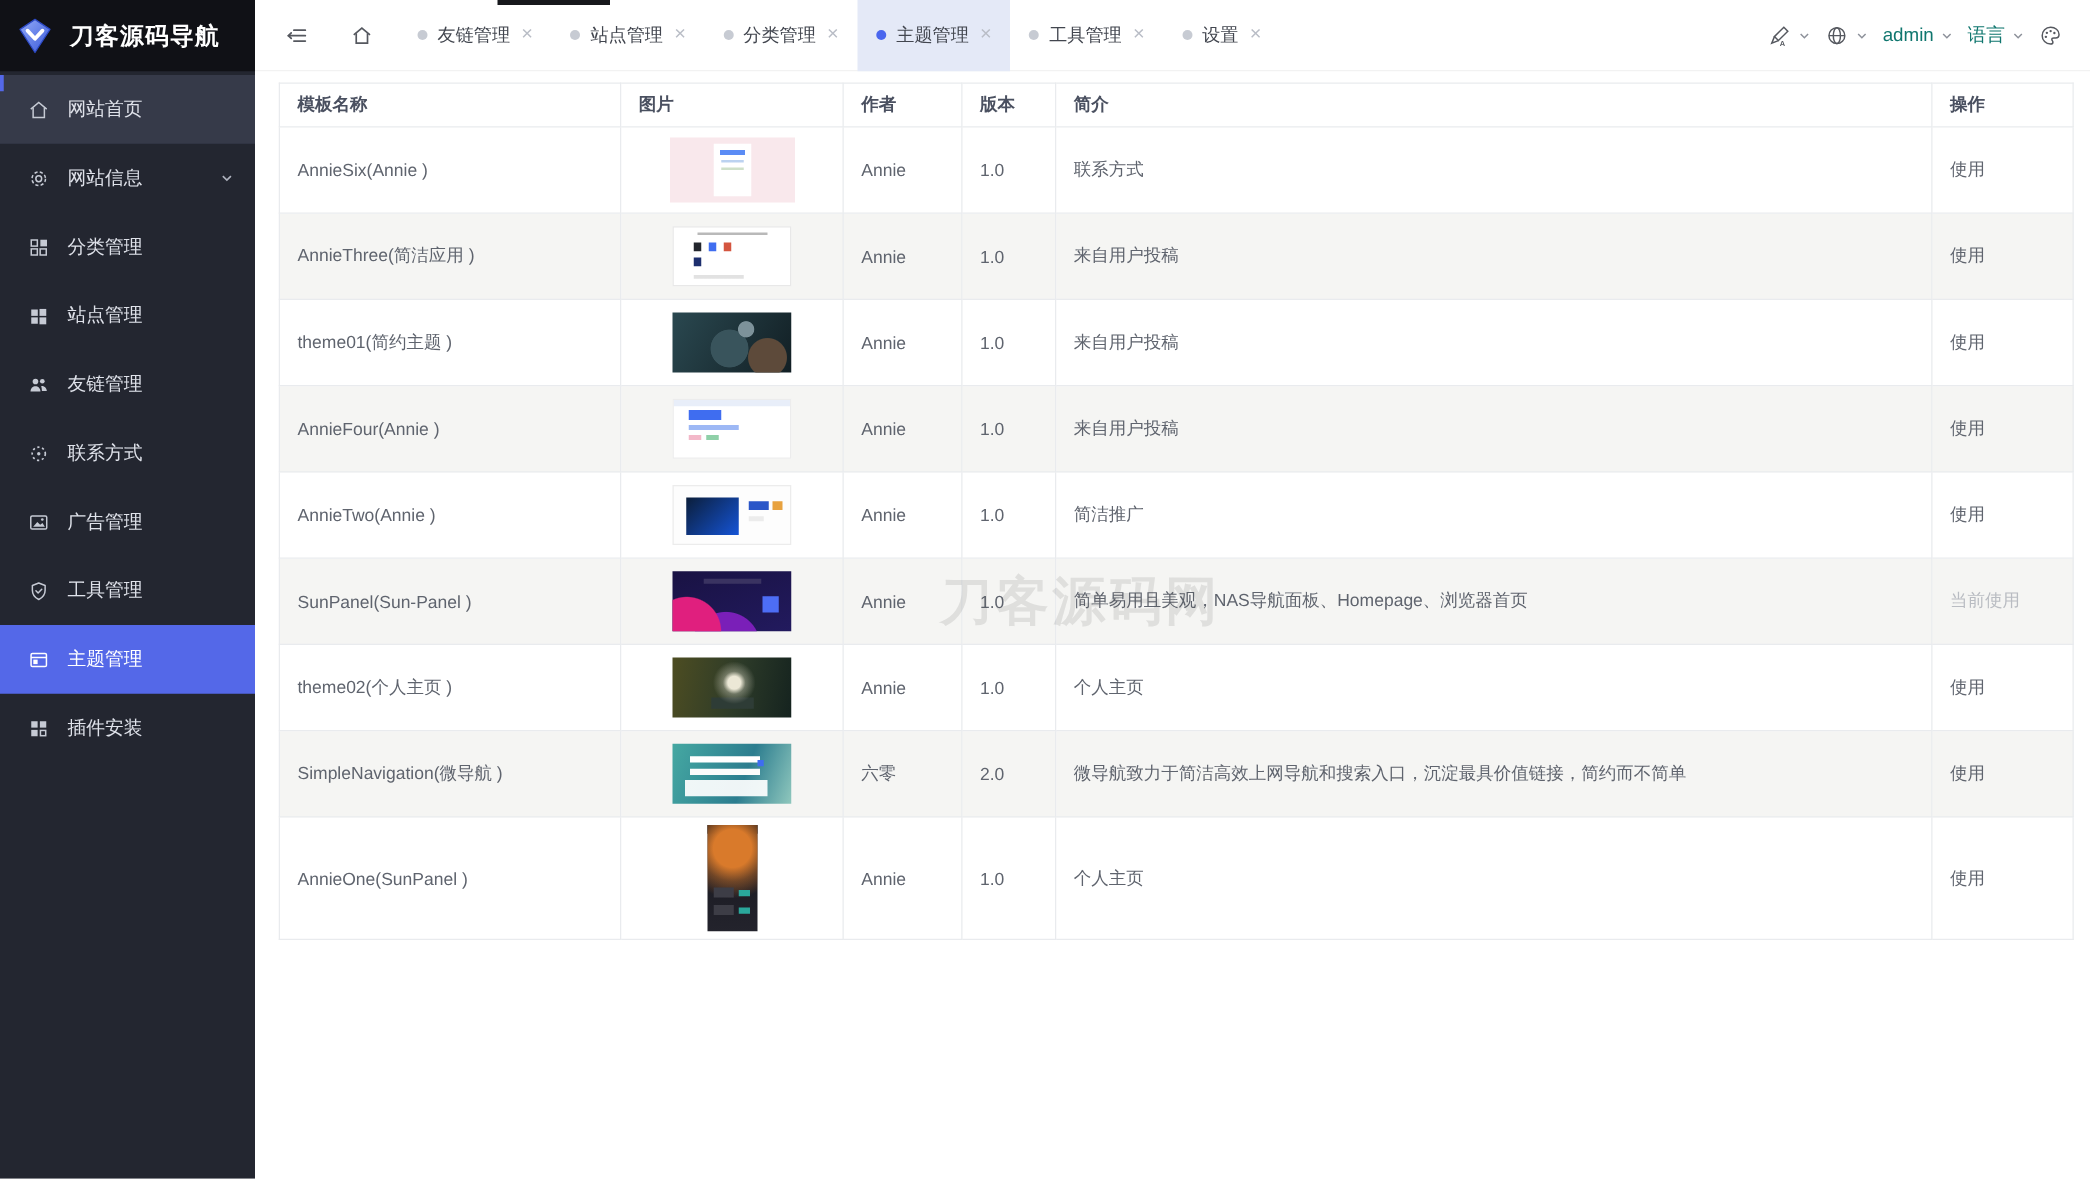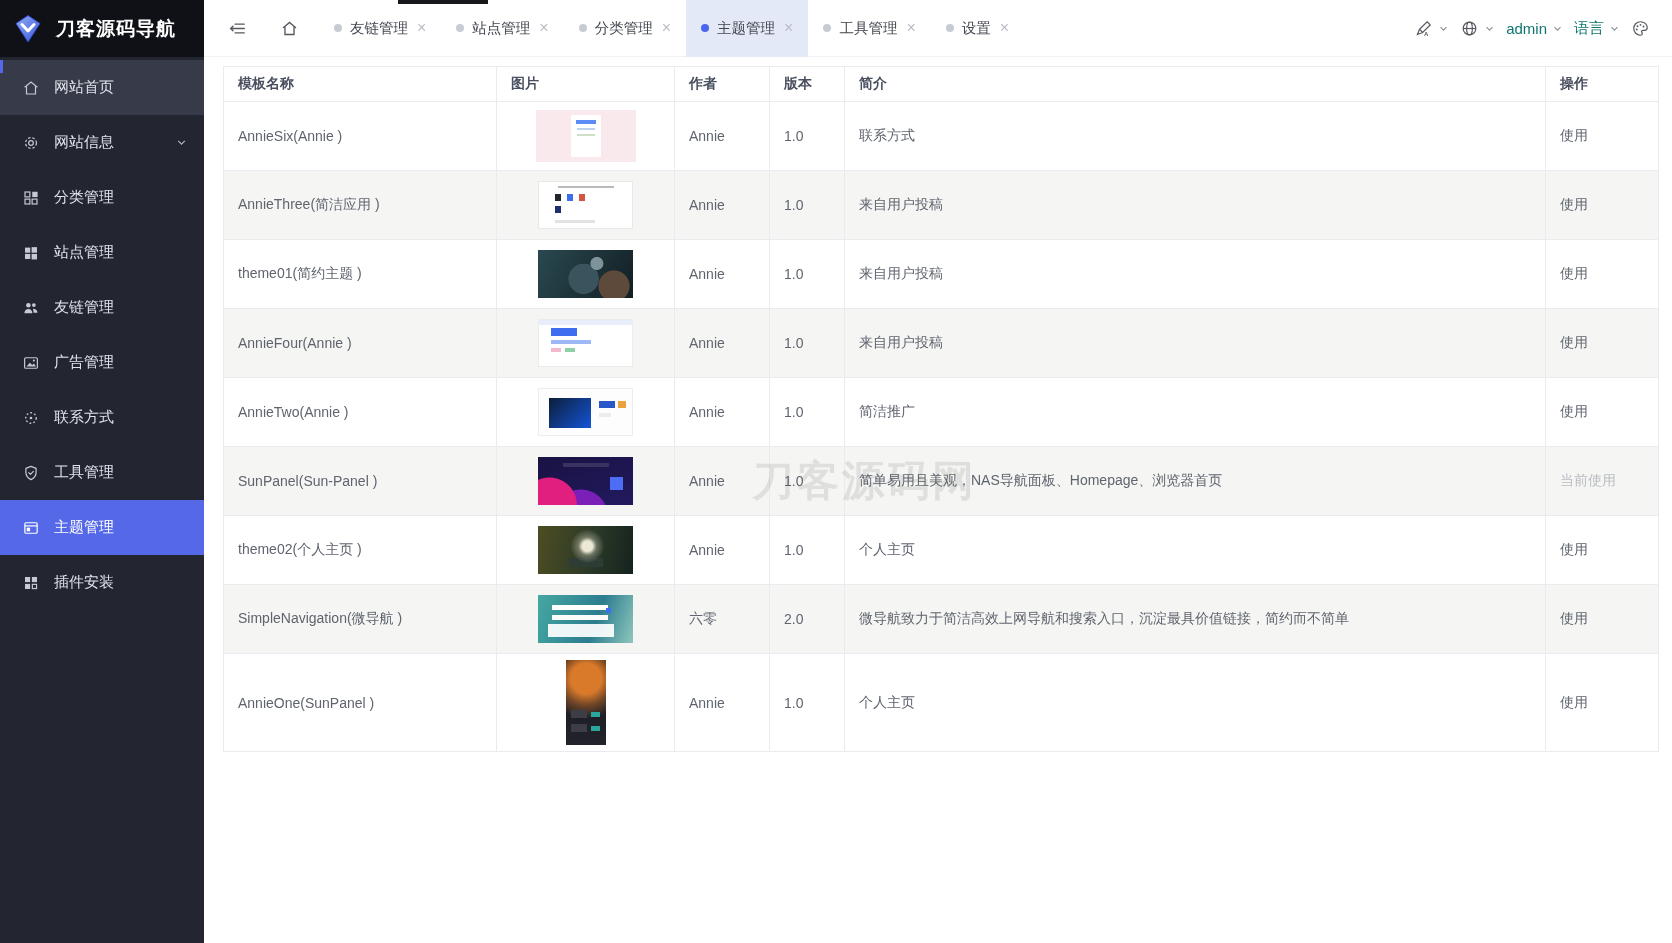--- a/index.html
+++ b/index.html
@@ -205,37 +205,37 @@
             <path d="M3.2 19 C3.2 15.3 5.8 13.3 8.5 13.3 C11.2 13.3 13.8 15.3 13.8 19 Z"></path>
             <circle cx="15.8" cy="8" r="2.5"></circle>
             <path d="M14.6 13 C17.4 12.8 20.6 14.8 20.6 18.4 L15.4 18.4 C15.3 16.2 15 14.4 14.6 13 Z"></path>
           </svg>
       </span>
       <span>友链管理</span>
     </div>
 
     <div class="nav-item">
       <span class="nicon">
+        <svg viewBox="0 0 24 24" fill="none" stroke="currentColor" stroke-width="1.8">
+            <circle cx="12" cy="12" r="7" stroke-dasharray="2.4 2.8"></circle>
+            <circle cx="12" cy="12" r="1.8" fill="currentColor" stroke="none"></circle>
+          </svg>
+      </span>
+      <span>联系方式</span>
+    </div>
+
+    <div class="nav-item">
+      <span class="nicon">
         <svg viewBox="0 0 24 24" fill="none" stroke="currentColor" stroke-width="1.6">
             <rect x="3.5" y="5" width="17" height="14" rx="1.5"></rect>
             <path d="M6 16.5 L10.5 11.5 L13.5 14.5 L16 12.5 L18.5 16.5 Z" fill="currentColor" stroke="none"></path>
             <circle cx="15.8" cy="8.8" r="1.4" fill="currentColor" stroke="none"></circle>
           </svg>
       </span>
       <span>广告管理</span>
-    </div>
-
-    <div class="nav-item">
-      <span class="nicon">
-        <svg viewBox="0 0 24 24" fill="none" stroke="currentColor" stroke-width="1.8">
-            <circle cx="12" cy="12" r="7" stroke-dasharray="2.4 2.8"></circle>
-            <circle cx="12" cy="12" r="1.8" fill="currentColor" stroke="none"></circle>
-          </svg>
-      </span>
-      <span>联系方式</span>
     </div>
 
     <div class="nav-item">
       <span class="nicon">
         <svg viewBox="0 0 24 24" fill="none" stroke="currentColor" stroke-width="1.6" stroke-linejoin="round">
             <path d="M12 3.2 L18.8 5.8 V11 C18.8 15.4 16 18.9 12 20.8 C8 18.9 5.2 15.4 5.2 11 V5.8 Z"></path>
             <path d="M9 11.5 L11.3 13.8 L15.2 9.8" stroke-linecap="round"></path>
           </svg>
       </span>
       <span>工具管理</span>

